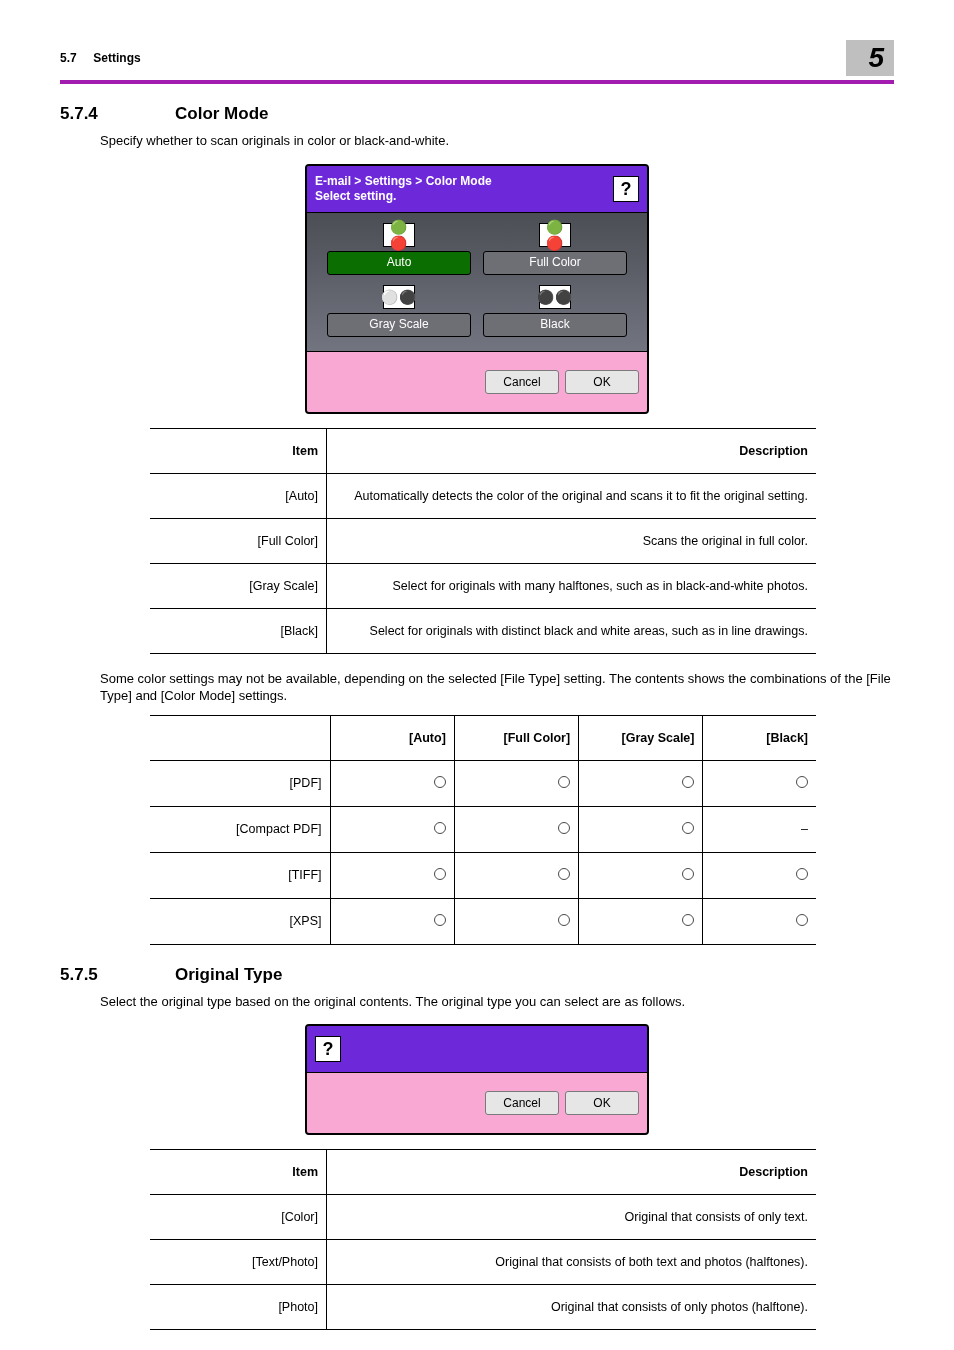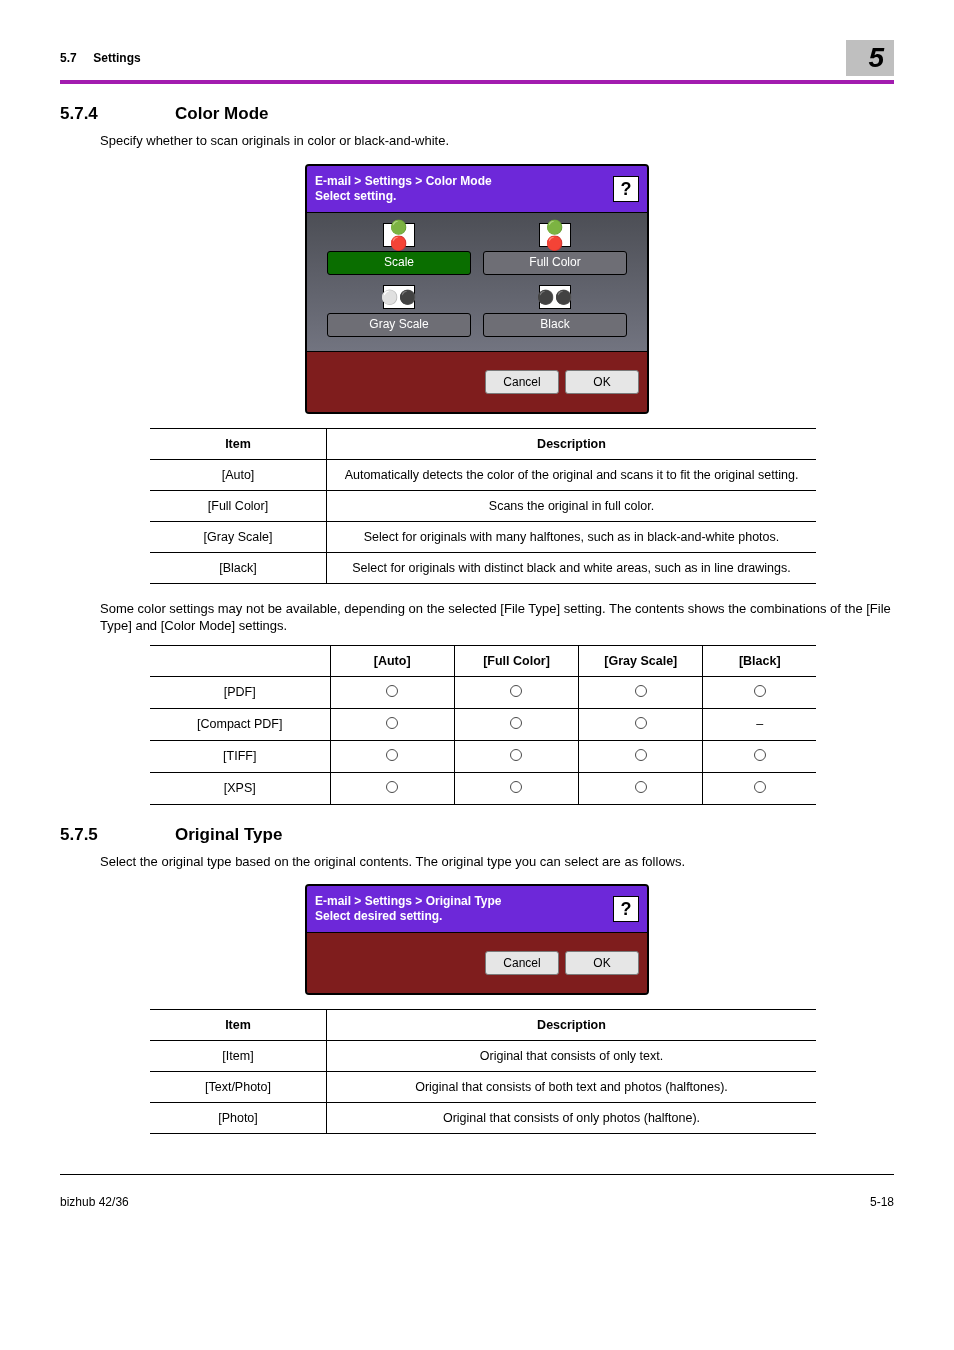--- a/index.html
+++ b/index.html
@@ -123,21 +123,21 @@
     color: #fff;
     min-height: 16px;
   }
   .opt-btn.selected {
     background: #0a6e00;
   }
   .opt-btn.selected-blue {
     background: #006a8f;
   }
   .ss-bottombar {
-    background: #7f1d1d;
+    background: #f9a8d4;
     padding: 18px 8px;
     display: flex;
     justify-content: flex-end;
     gap: 6px;
     border-top: 1px solid #000;
   }
   .ss-btn {
     background: #e6e6e6;
     border: 1px solid #7a7a7a;
     border-radius: 3px;
@@ -150,22 +150,22 @@
   table.data {
     width: 666px;
     margin-left: 90px;
     margin-top: 10px;
     border-collapse: collapse;
     font-size: 12.5px;
   }
   table.data th, table.data td {
     border-top: 1px solid #000;
     border-bottom: 1px solid #000;
-    padding: 8px 8px;
-    text-align: center;
+    padding: 15px 8px;
+    text-align: right;
     vertical-align: top;
   }
   table.data th.col-left, table.data td.col-left {
     width: 160px;
     border-right: 1px solid #000;
   }
   table.data.t2 td.col-left, table.data.t2 th.col-left {
     width: 150px;
   }
   table.data th { font-weight: bold; }
@@ -222,21 +222,21 @@
     <div class="crumbs">
       <span>E-mail &gt; Settings &gt; Color Mode</span><br>
       <span>Select setting.</span>
     </div>
     <div class="help">?</div>
   </div>
   <div class="ss-body">
     <div class="opt-grid">
       <div class="opt-col">
         <div class="opt-icon">🟢🔴</div>
-        <div class="opt-btn selected">Scale</div>
+        <div class="opt-btn selected">Auto</div>
       </div>
       <div class="opt-col">
         <div class="opt-icon">🟢🔴</div>
         <div class="opt-btn">Full Color</div>
       </div>
       <div class="opt-col">
         <div class="opt-icon">⚪⚫</div>
         <div class="opt-btn">Gray Scale</div>
       </div>
       <div class="opt-col">
@@ -321,40 +321,36 @@
 </table>
 
 <div class="section-row">
   <span class="section-num">5.7.5</span>
   <span class="section-title">Original Type</span>
 </div>
 <div class="body-text">Select the original type based on the original contents. The original type you can select are as follows.</div>
 
 <div class="screenshot">
   <div class="ss-titlebar">
-    <div class="crumbs">
-      <span>E-mail &gt; Settings &gt; Original Type</span><br>
-      <span>Select desired setting.</span>
-    </div>
     <div class="help">?</div>
   </div>
   <div class="ss-bottombar">
     <div class="ss-btn">Cancel</div>
     <div class="ss-btn">OK</div>
   </div>
 </div>
 
 <table class="data">
   <tbody>
       <tr>
     <th class="col-left">Item</th>
     <th>Description</th>
   </tr>
   <tr>
-    <td class="col-left">[Item]</td>
+    <td class="col-left">[Color]</td>
     <td>Original that consists of only text.</td>
   </tr>
   <tr>
     <td class="col-left">[Text/Photo]</td>
     <td>Original that consists of both text and photos (halftones).</td>
   </tr>
   <tr>
     <td class="col-left">[Photo]</td>
     <td>Original that consists of only photos (halftone).</td>
   </tr>

